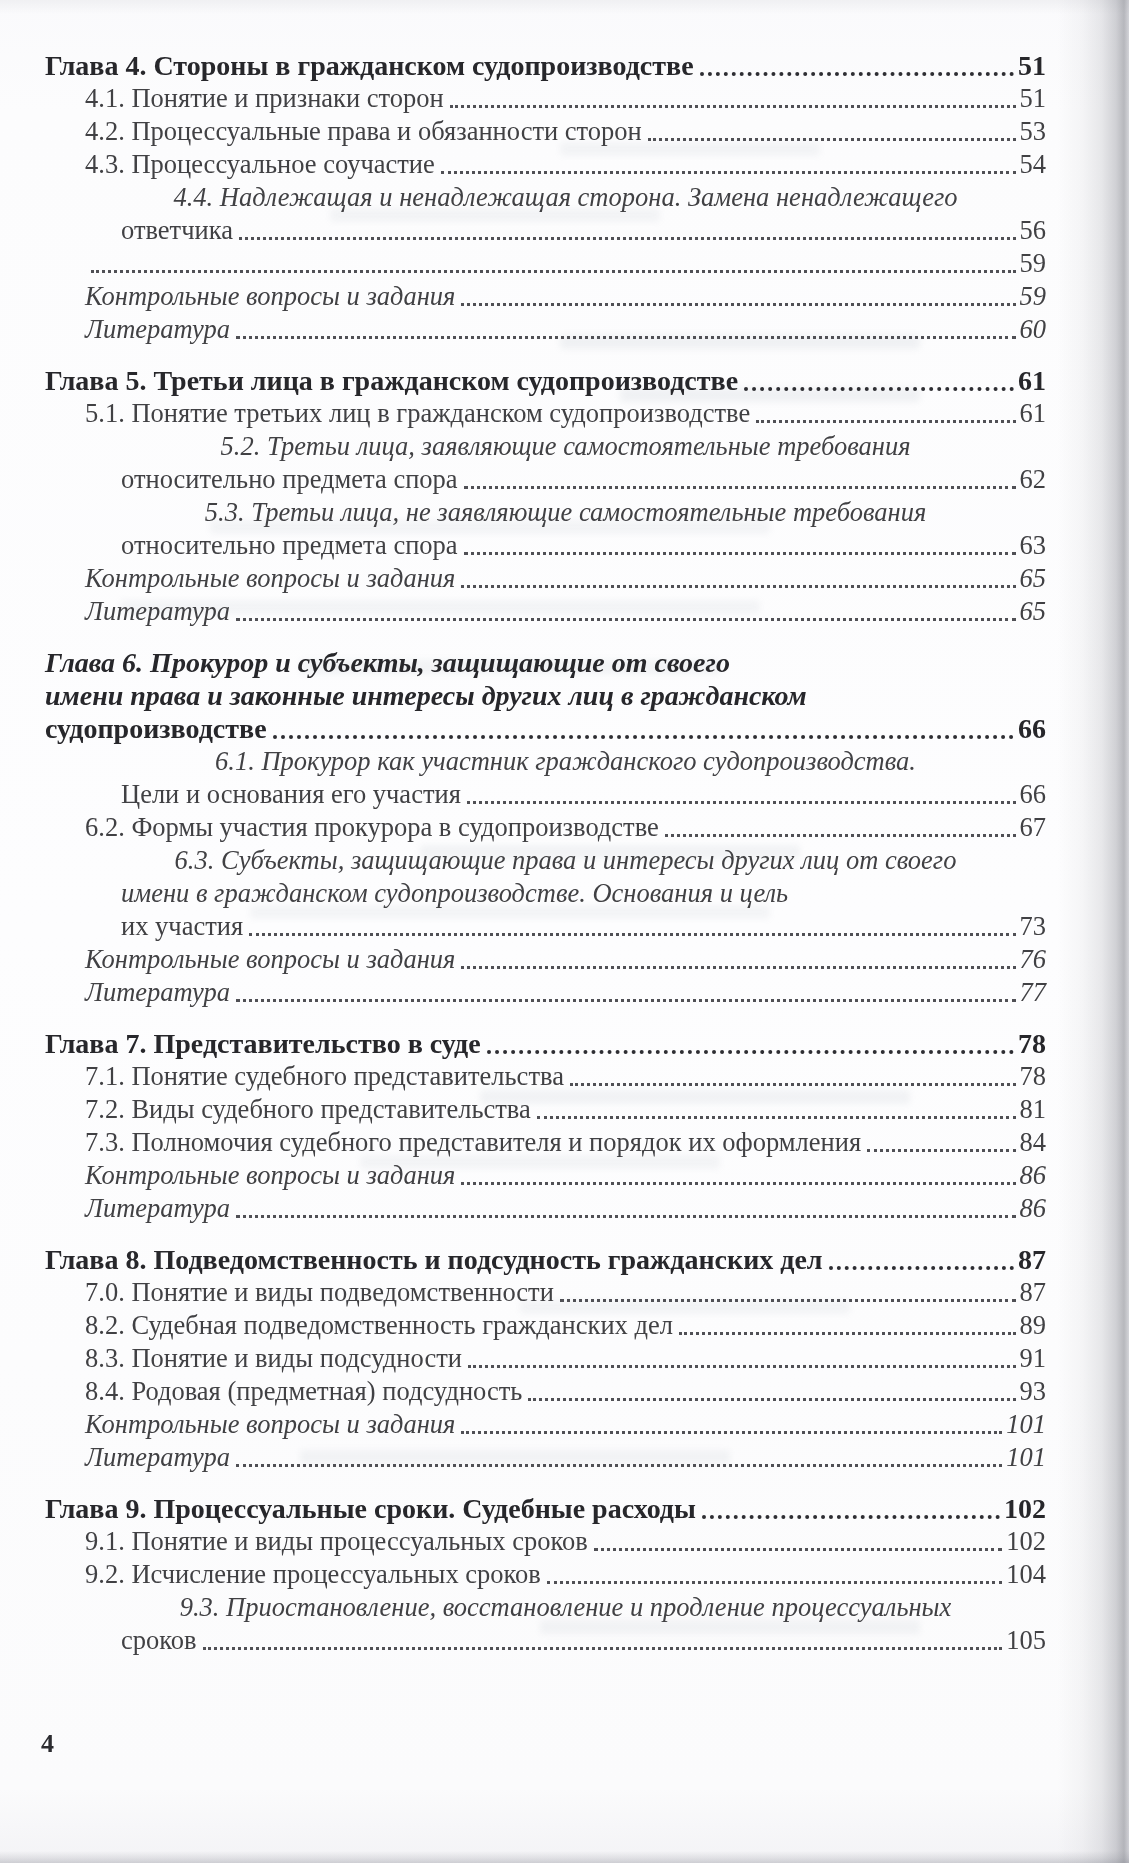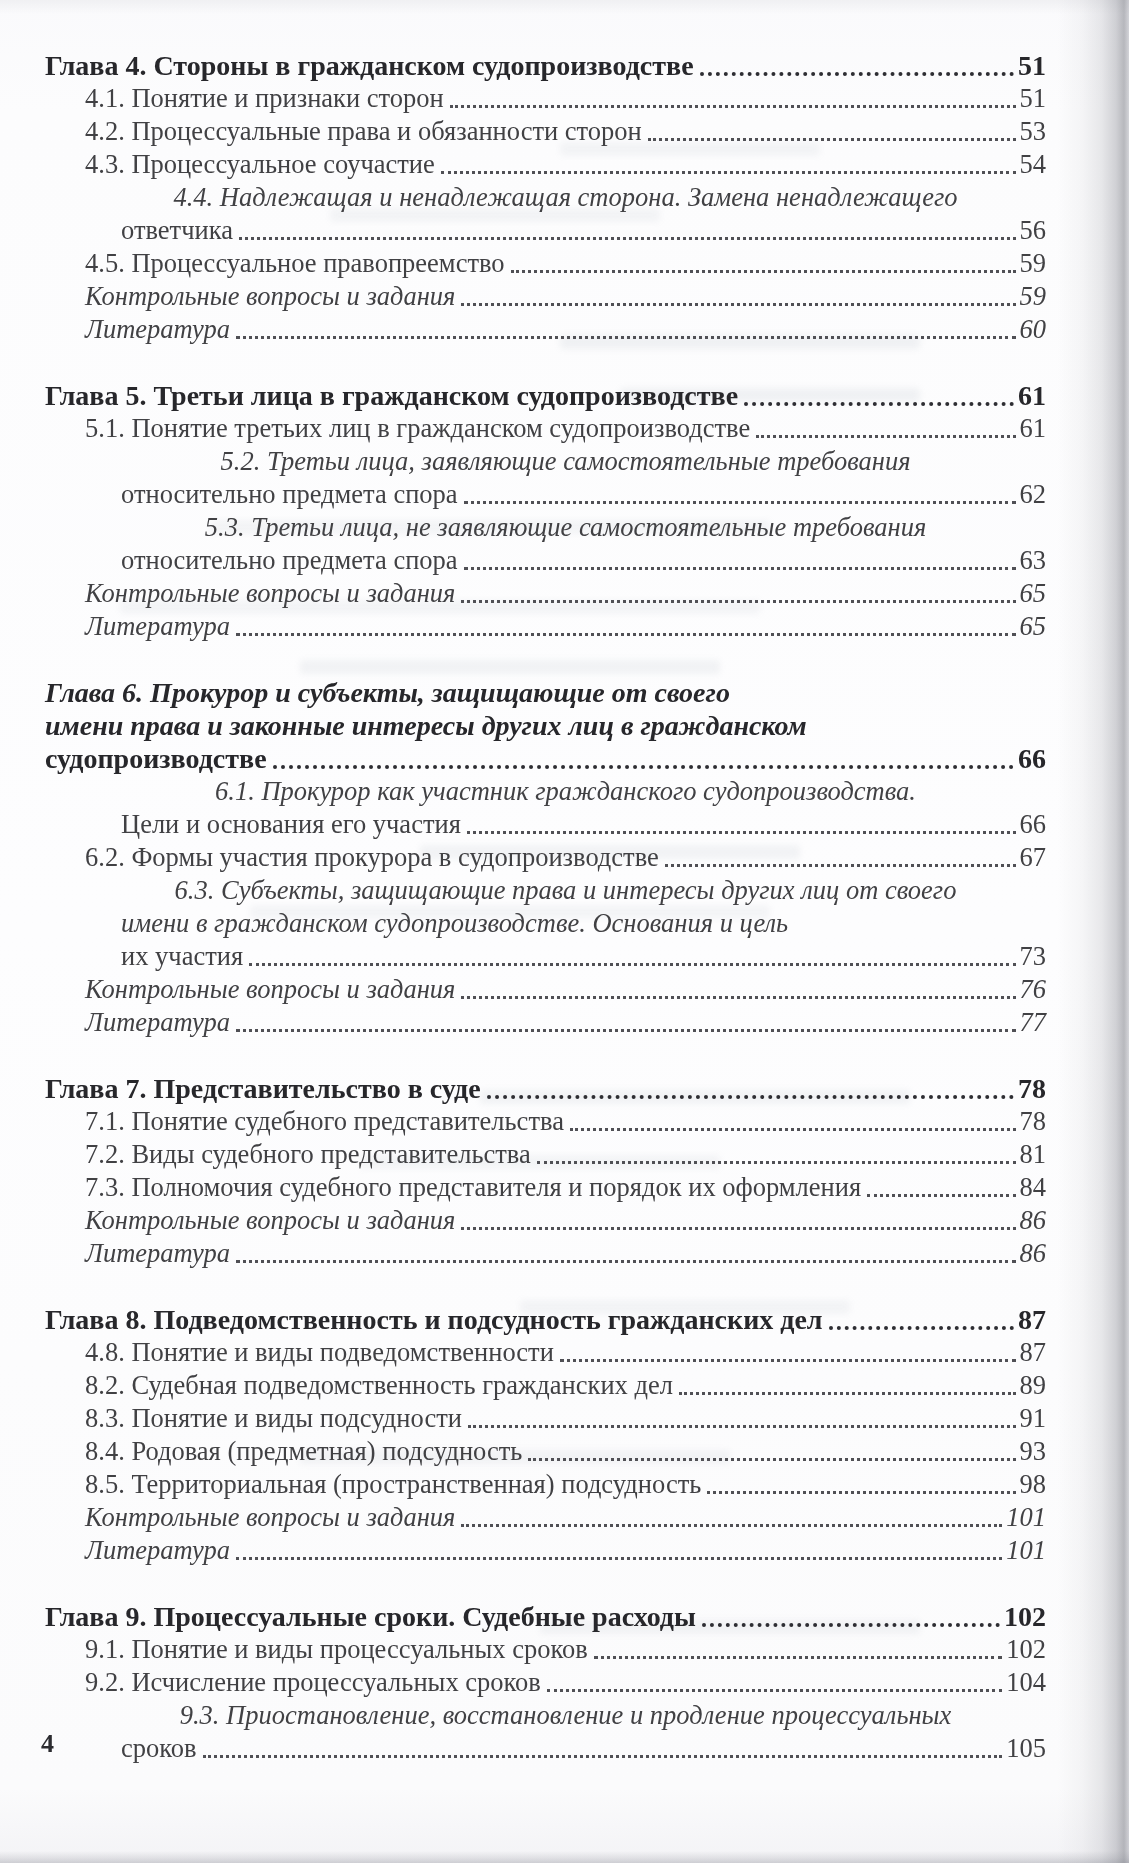--- a/index.html
+++ b/index.html
@@ -26,21 +26,21 @@
     background:linear-gradient(to bottom, rgba(140,142,150,0) 0%, rgba(140,142,150,0.18) 55%, rgba(120,122,132,0.30) 100%);
   }
   .edge-top{
     position:absolute;left:0;right:0;top:0;height:14px;pointer-events:none;
     background:linear-gradient(to bottom, rgba(150,152,160,0.10), rgba(150,152,160,0));
   }
   
   .ghost{position:absolute;height:14px;border-radius:4px;background:#97a2ae;opacity:0.09;filter:blur(3px);pointer-events:none;}
   
   .toc{position:absolute;left:45px;top:49px;width:1001px;color:#414144;font-size:26.5px;}
-  .chapter{margin-top:33px;}
+  .chapter{margin-top:18px;}
   .chapter:first-child{margin-top:0;}
   .row{display:flex;align-items:flex-end;line-height:33px;white-space:nowrap;}
   .plain{line-height:33px;white-space:nowrap;font-style:italic;}
   .lbl{flex:0 0 auto;}
   .dots{flex:1 1 auto;border-bottom:3px dotted #505055;margin:0 4px 7px 6px;min-width:12px;}
   .pg{flex:0 0 auto;}
   .head{font-weight:bold;color:#27272b;font-size:28px;}
   .head .dots{border-bottom:4px dotted #2e2e33;margin-bottom:6px;}
   .ind1{padding-left:40px;text-align:center;}
   .ind2{padding-left:76px;justify-content:center;}
@@ -95,21 +95,20 @@
           <span class="dots"></span>
           <span class="pg">54</span>
         </div>
         <div class="plain ind1"><span class="lbl">4.4. Надлежащая и ненадлежащая сторона. Замена ненадлежащего</span></div>
         <div class="row ind2">
           <span class="lbl">ответчика</span>
           <span class="dots"></span>
           <span class="pg">56</span>
         </div>
         <div class="row ind1">
-          <span class="lbl">4.5. Процессуальное правопреемство</span>
           <span class="dots"></span>
           <span class="pg">59</span>
         </div>
         <div class="row ind1 it">
           <span class="lbl">Контрольные вопросы и задания</span>
           <span class="dots"></span>
           <span class="pg">59</span>
         </div>
         <div class="row ind1 it">
           <span class="lbl">Литература</span>
@@ -220,43 +219,38 @@
           <span class="pg">86</span>
         </div>
       </div>
       <div class="chapter">
         <div class="row head">
           <span class="lbl">Глава 8. Подведомственность и подсудность гражданских дел</span>
           <span class="dots"></span>
           <span class="pg">87</span>
         </div>
         <div class="row ind1">
-          <span class="lbl">4.8. Понятие и виды подведомственности</span>
+          <span class="lbl">7.0. Понятие и виды подведомственности</span>
           <span class="dots"></span>
           <span class="pg">87</span>
         </div>
         <div class="row ind1">
           <span class="lbl">8.2. Судебная подведомственность гражданских дел</span>
           <span class="dots"></span>
           <span class="pg">89</span>
         </div>
         <div class="row ind1">
           <span class="lbl">8.3. Понятие и виды подсудности</span>
           <span class="dots"></span>
           <span class="pg">91</span>
         </div>
         <div class="row ind1">
           <span class="lbl">8.4. Родовая (предметная) подсудность</span>
           <span class="dots"></span>
           <span class="pg">93</span>
-        </div>
-        <div class="row ind1">
-          <span class="lbl">8.5. Территориальная (пространственная) подсудность</span>
-          <span class="dots"></span>
-          <span class="pg">98</span>
         </div>
         <div class="row ind1 it">
           <span class="lbl">Контрольные вопросы и задания</span>
           <span class="dots"></span>
           <span class="pg">101</span>
         </div>
         <div class="row ind1 it">
           <span class="lbl">Литература</span>
           <span class="dots"></span>
           <span class="pg">101</span>

